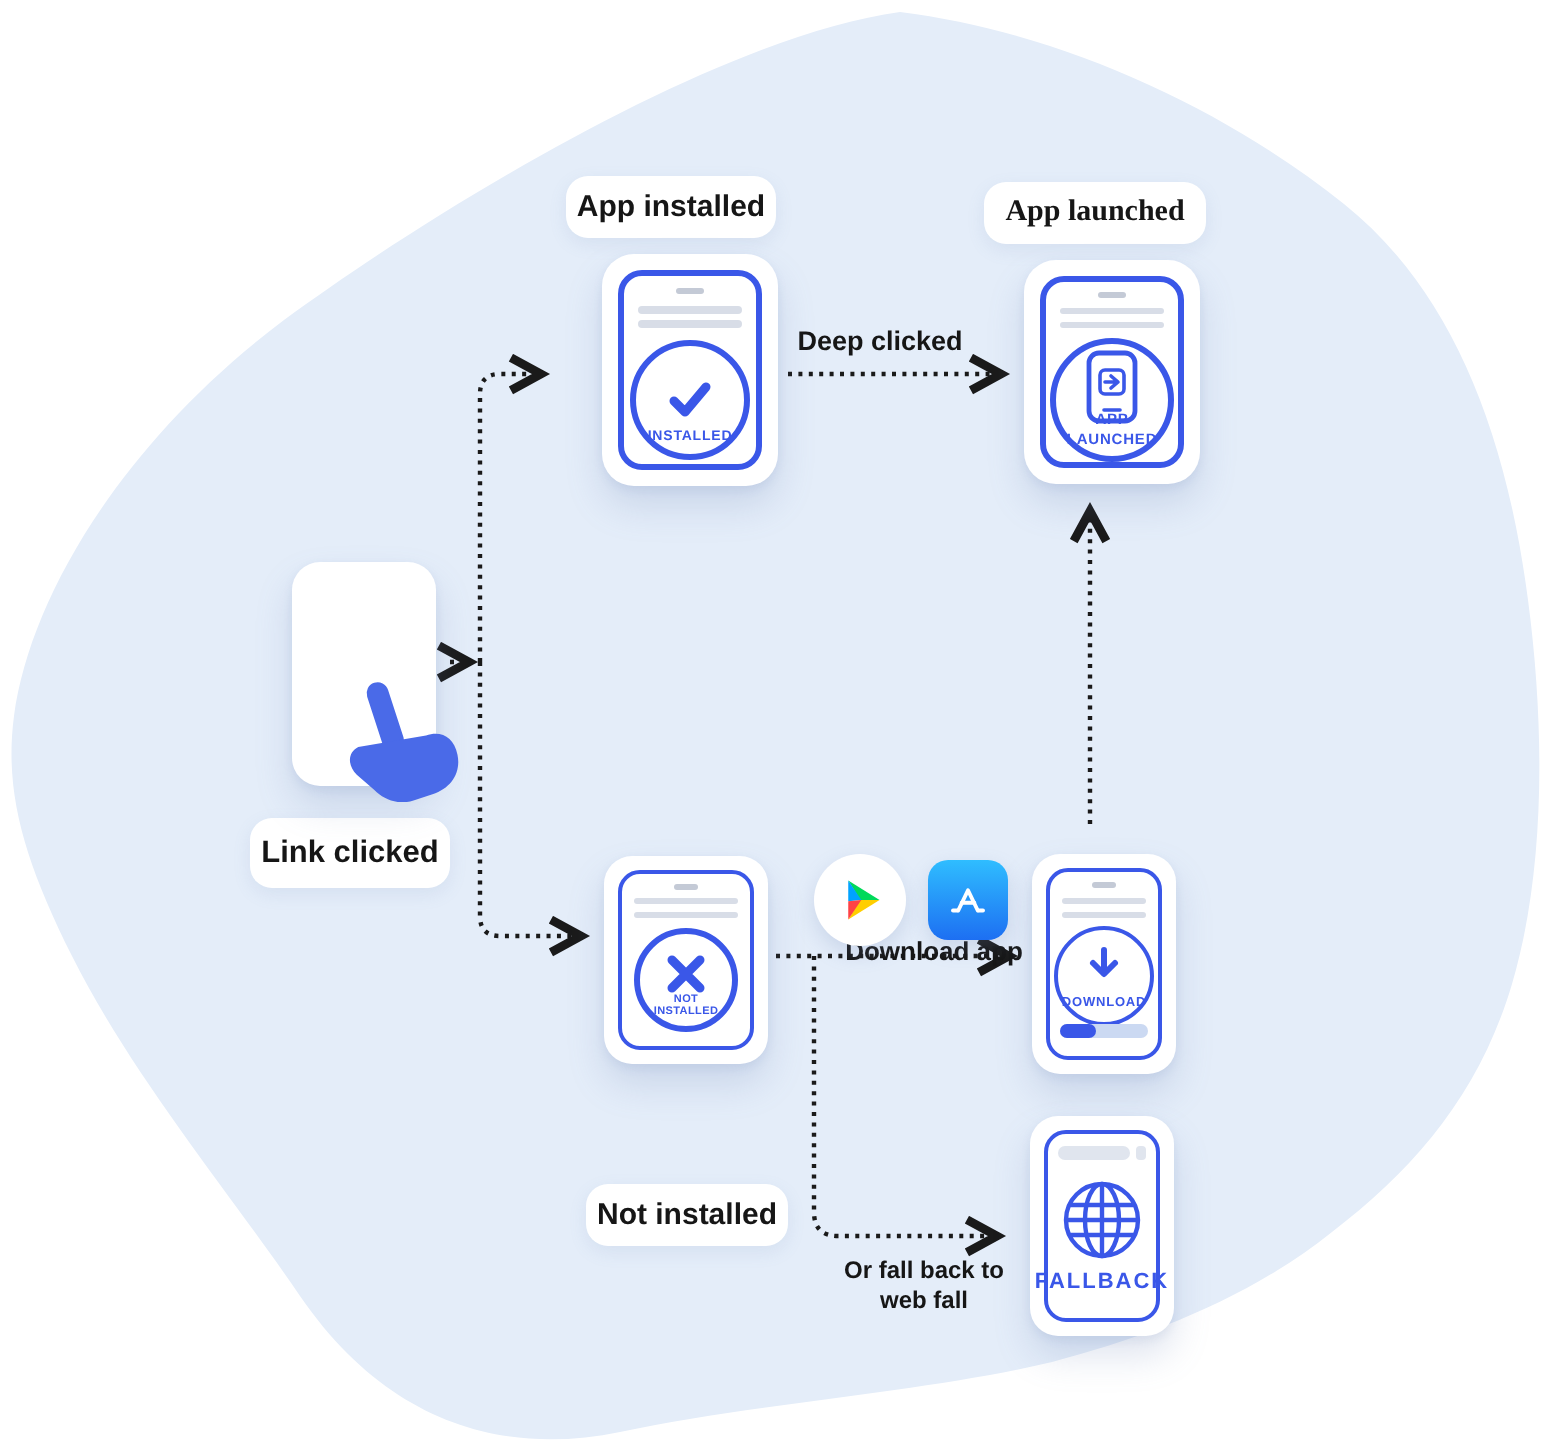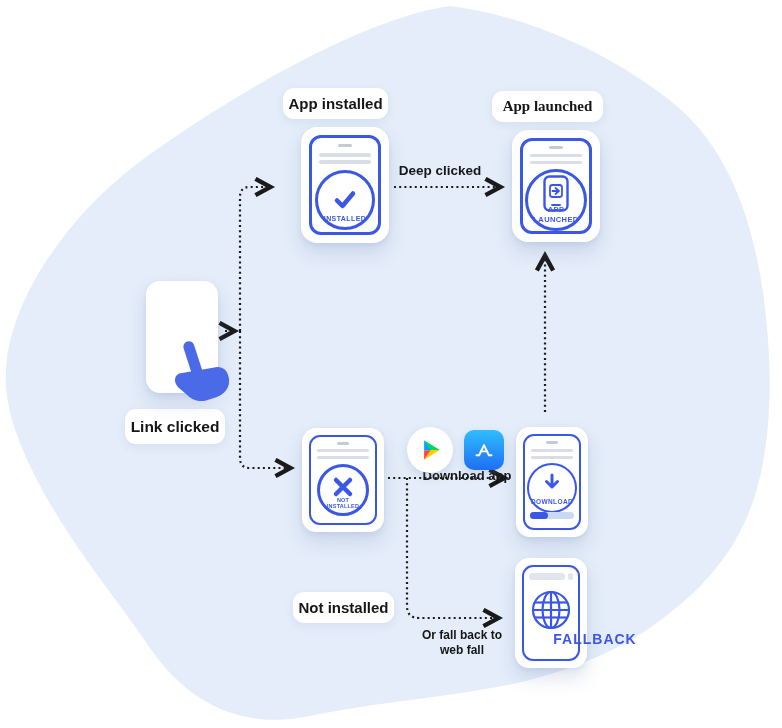--- a/index.html
+++ b/index.html
@@ -226,21 +226,21 @@
     <svg width="44" height="44" viewBox="0 0 44 44" style="position:absolute;left:50%;top:21px;transform:translateX(-50%);">
       <g fill="none" stroke="#3A57E8" stroke-width="2.2">
         <circle cx="22" cy="22" r="18"></circle>
         <ellipse cx="22" cy="22" rx="8.5" ry="18"></ellipse>
         <path d="M22 4 V40"></path>
         <path d="M6 14.5 H38"></path>
         <path d="M4 22 H40"></path>
         <path d="M6 29.5 H38"></path>
       </g>
     </svg>
-    <div class="badge-txt" style="bottom:12px;font-size:14px;letter-spacing:1px;margin-left:44px;">FALLBACK</div>
+    <div class="badge-txt" style="bottom:12px;font-size:11px;letter-spacing:1px;">FALLBACK</div>
   </div>
 </div>
 
 <div id="play-store">
   <svg width="30" height="32" viewBox="0 0 46 46">
     <polygon points="14,8 38,23 23,23" fill="#00D95A"></polygon>
     <polygon points="23,23 38,23 14,38" fill="#FFCE00"></polygon>
     <polygon points="14,8 24,23 14,24" fill="#00A3FF"></polygon>
     <polygon points="14,24 24,23 14,38" fill="#FF4245"></polygon>
   </svg>

